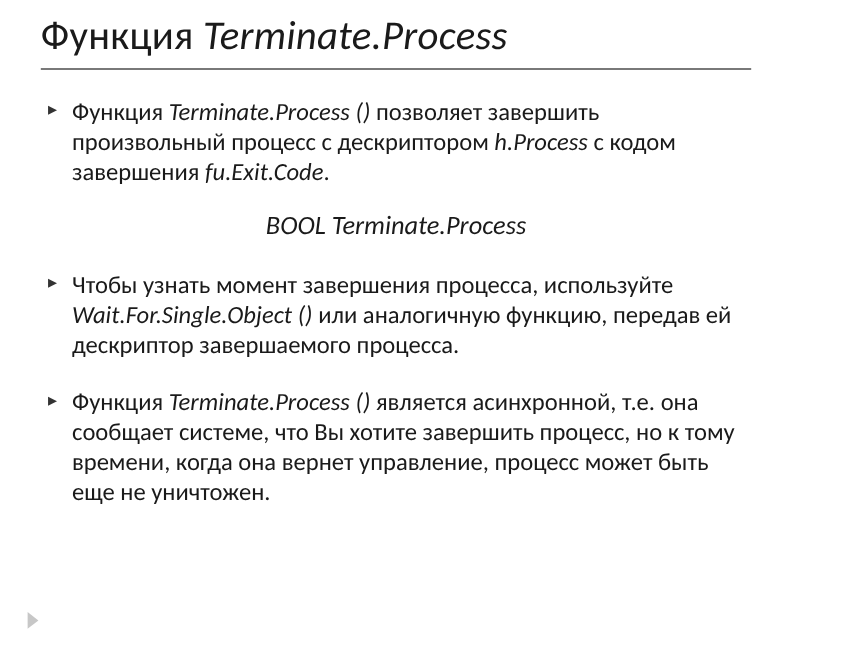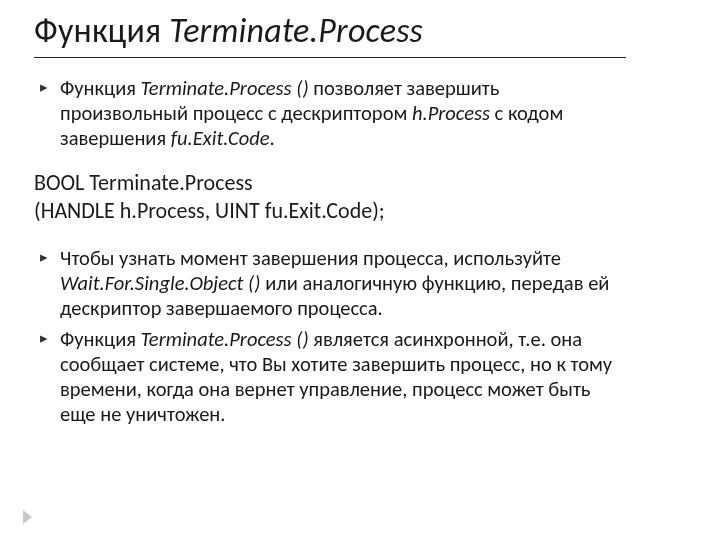--- a/index.html
+++ b/index.html
@@ -34,34 +34,36 @@
     list-style: none;
     margin: 0;
     padding: 0 0 0 6px;
   }
   ul.bullets > li {
     position: relative;
     padding-left: 20px;
     font-size: 20.5px;
     line-height: 1.22;
     margin-bottom: 6px;
+    margin-top: 23px;
   }
   ul.bullets > li::before {
     content: "\25B8";
     position: absolute;
     left: 0;
     top: 2px;
     font-size: 15px;
     color: #333;
   }
   .code-block {
-    text-align: left;
+    text-align: center;
     font-size: 22px;
     line-height: 1.25;
     margin: 18px 0 22px 0;
+    font-style: italic;
   }
   .it { font-style: italic; }
   .corner-marker {
     position: absolute;
     left: 23px;
     bottom: 16px;
     width: 0; height: 0;
     border-top: 7px solid transparent;
     border-bottom: 7px solid transparent;
     border-left: 9px solid #c7c7c7;
@@ -79,21 +81,20 @@
   </div>
 
   <ul class="bullets">
     <li>
       <span>Функция </span><span class="it">Terminate.Process ()</span><span> позволяет завершить произвольный процесс с дескриптором </span><span class="it">h.Process</span><span> с кодом завершения </span><span class="it">fu.Exit.Code</span><span>.</span>
     </li>
   </ul>
 
   <div class="code-block">
     <div>BOOL Terminate.Process</div>
-    <div>(HANDLE h.Process, UINT fu.Exit.Code);</div>
   </div>
 
   <ul class="bullets">
     <li>
       <span>Чтобы узнать момент завершения процесса, используйте </span><span class="it">Wait.For.Single.Object ()</span><span> или аналогичную функцию, передав ей дескриптор завершаемого процесса.</span>
     </li>
     <li>
       <span>Функция </span><span class="it">Terminate.Process ()</span><span> является асинхронной, т.е. она сообщает системе, что Вы хотите завершить процесс, но к тому времени, когда она вернет управление, процесс может быть еще не уничтожен.</span>
     </li>
   </ul>

